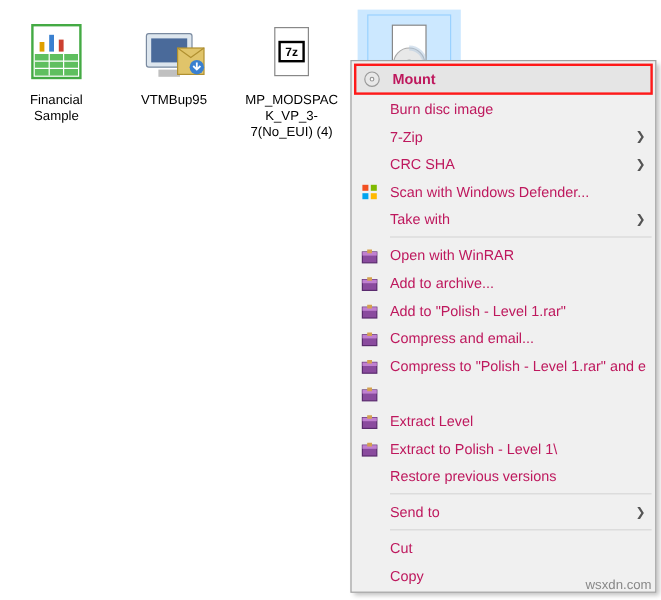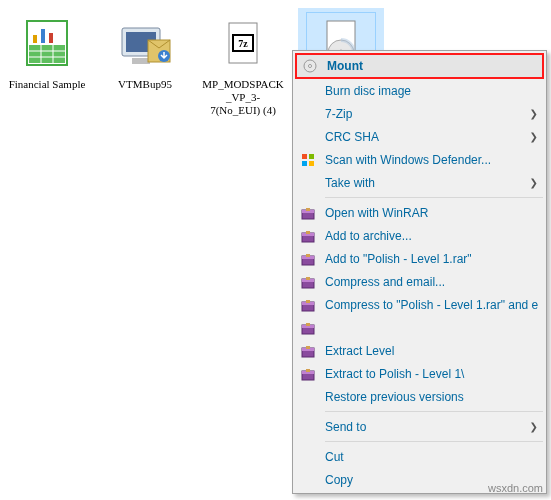--- a/index.html
+++ b/index.html
@@ -16,21 +16,20 @@
   .desktop {
     display: flex;
     padding: 8px 4px;
     gap: 12px;
     align-items: flex-start;
   }
   .file-item {
     width: 86px;
     text-align: center;
     padding: 4px 2px;
-    font-family: Liberation Serif, serif;
   }
   .file-item.selected .icon-wrap {
     background: #cce8ff;
     border: 1px solid #99d1ff;
   }
   .file-item.selected {
     background: #cce8ff;
   }
   .icon-wrap {
     width: 70px;
@@ -77,21 +76,21 @@
     height: 18px;
     margin-right: 8px;
     display: flex;
     align-items: center;
     justify-content: center;
     flex-shrink: 0;
   }
   .menu-label {
     flex: 1;
     font-size: 12px;
-    color: #0369a1;
+    color: #be185d;
     white-space: nowrap;
     overflow: hidden;
   }
   .submenu-arrow {
     font-size: 10px;
     color: #555;
     margin-left: 4px;
   }
   .menu-sep {
     height: 1px;

